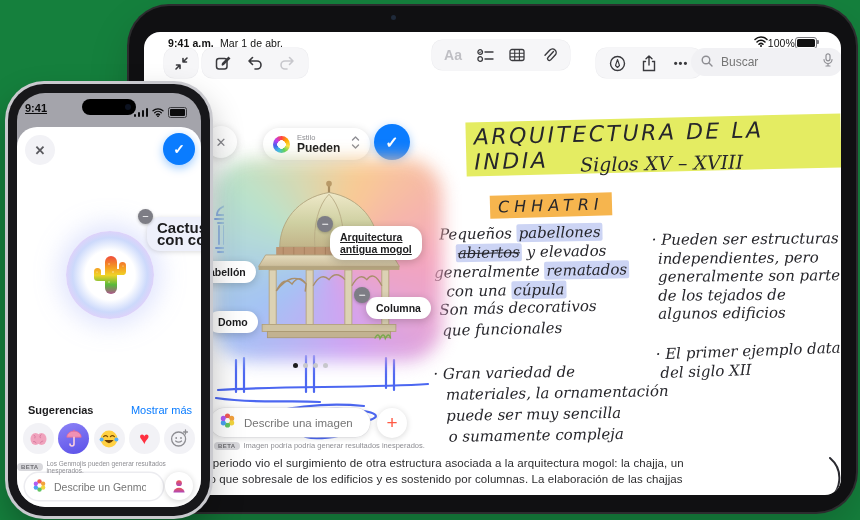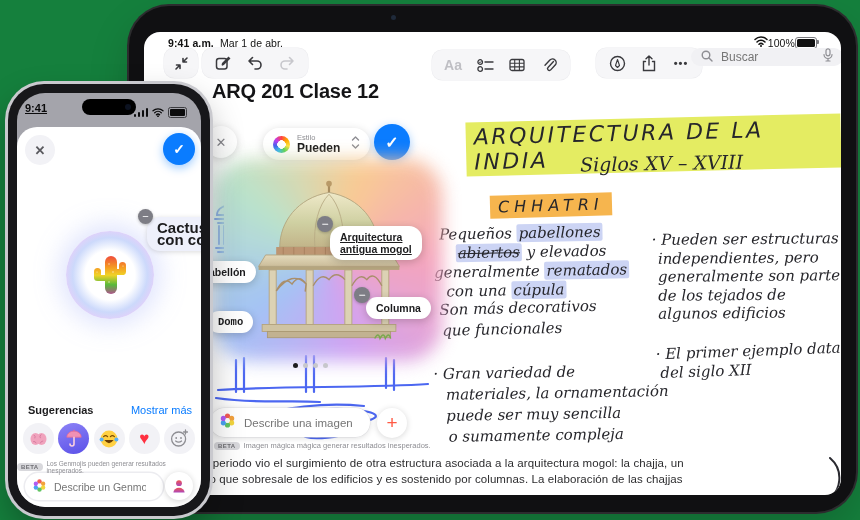--- a/index.html
+++ b/index.html
@@ -18,21 +18,21 @@
   .batt i{position:absolute;inset:1px;background:#111;border-radius:1.5px;}
   .batt:after{content:"";position:absolute;right:-3px;top:2.5px;width:2px;height:4px;background:#7b7b80;border-radius:0 1px 1px 0;}
 
   .tb-group{display:flex;align-items:center;gap:14px;height:30px;padding:0 12px;border-radius:10px;
             background:#f6f6f8;box-shadow:0 0 0 .5px #ececef;}
   .tb-ic{display:flex;align-items:center;justify-content:center;width:18px;height:18px;color:#3a3a3e;}
   .tb-ic.dim{color:#c7c7cc;}
   .tb-ic svg{display:block;}
   .aa{font-size:14px;font-weight:700;color:#bfbfc4;}
   .dots3{font-size:11px;letter-spacing:1px;color:#3a3a3e;font-weight:700;}
-  .searchpill{display:flex;align-items:center;gap:6px;height:18px;border-radius:15px;background:#f1f1f4;padding:0 10px;justify-content:center;}
+  .searchpill{display:flex;align-items:center;gap:6px;height:28px;border-radius:15px;background:#f1f1f4;padding:0 10px;justify-content:center;}
   .searchpill input{border:0;outline:0;background:transparent;font-size:12px;color:#6e6e73;width:86px;font-family:"Liberation Sans",sans-serif;}
 
   .note-title{font-size:20px;font-weight:700;color:#141416;letter-spacing:-.2px;}
 
   
   .circ-btn{display:flex;align-items:center;justify-content:center;border-radius:50%;background:#fff;
             box-shadow:0 2px 8px rgba(0,0,0,.16);color:#86868b;}
   .check-btn{background:#0a7cff;color:#fff;box-shadow:0 3px 10px rgba(10,124,255,.4);font-weight:700;}
   .style-pill{display:flex;align-items:center;gap:7px;background:#fff;border-radius:17px;box-shadow:0 2px 10px rgba(0,0,0,.16);padding:0 10px;height:32px;}
   .wheel{width:17px;height:17px;border-radius:50%;
@@ -152,21 +152,21 @@
             <svg width="16" height="14" viewBox="0 0 16 14">
               <path d="M5.5 1.5 L2 5 l3.5 3.5 M2 5 h8 a4 4 0 0 1 0 8 h-2" stroke="currentColor" stroke-width="1.6" fill="none" stroke-linecap="round" stroke-linejoin="round"></path>
             </svg>
           </span>
         <span class="tb-ic dim">
             <svg width="16" height="14" viewBox="0 0 16 14" style="transform:scaleX(-1)">
               <path d="M5.5 1.5 L2 5 l3.5 3.5 M2 5 h8 a4 4 0 0 1 0 8 h-2" stroke="currentColor" stroke-width="1.6" fill="none" stroke-linecap="round" stroke-linejoin="round"></path>
             </svg>
           </span>
       </div>
-      <div class="abs tb-group" style="left:288px;top:18px;justify-content:center;">
+      <div class="abs tb-group" style="left:288px;top:8px;justify-content:center;">
         <span class="tb-ic aa">Aa</span>
         <span class="tb-ic">
             <svg width="17" height="15" viewBox="0 0 17 15">
               <circle cx="3.2" cy="4" r="2.3" stroke="currentColor" stroke-width="1.3" fill="none"></circle>
               <path d="M2.2 4 l.8.8 1.4-1.6" stroke="currentColor" stroke-width="1" fill="none"></path>
               <line x1="8" y1="4" x2="16" y2="4" stroke="currentColor" stroke-width="1.4" stroke-linecap="round"></line>
               <circle cx="3.2" cy="11" r="2.3" stroke="currentColor" stroke-width="1.3" fill="none"></circle>
               <line x1="8" y1="11" x2="16" y2="11" stroke="currentColor" stroke-width="1.4" stroke-linecap="round"></line>
             </svg>
           </span>
@@ -205,21 +205,20 @@
               <circle cx="5" cy="5" r="3.8" stroke="#8e8e93" stroke-width="1.4" fill="none"></circle>
               <line x1="8" y1="8" x2="11" y2="11" stroke="#8e8e93" stroke-width="1.4" stroke-linecap="round"></line>
             </svg></span>
         <input placeholder="Buscar" style="">
         <span style="margin-left:auto;"><svg width="10" height="14" viewBox="0 0 10 14">
               <rect x="3" y="0.8" width="4" height="7" rx="2" stroke="#8e8e93" stroke-width="1.2" fill="none"></rect>
               <path d="M1 6.5 a4 4 0 0 0 8 0 M5 10.5 v2.5 M3 13 h4" stroke="#8e8e93" stroke-width="1.2" fill="none" stroke-linecap="round"></path>
             </svg></span>
       </div>
 
-      <div class="abs note-title" style="left:68px;top:48px;">ARQ 201 Clase 12</div>
 
       <div class="abs hw-caps" style="left:322px;top:86px;font-size:22px;letter-spacing:2.5px;">
         <span class="hl-y">ARQUITECTURA DE LA INDIA</span>
       </div>
       <div class="abs hw" style="left:436px;top:120px;font-size:19px;transform:rotate(-1deg);">Siglos XV – XVIII</div>
       <div class="abs hw-caps" style="left:346px;top:162px;font-size:16px;letter-spacing:5px;">
         <span class="hl-o">CHHATRI</span>
       </div>
 
       <div class="abs hw hw-block" style="left:286px;top:192px;font-size:15px;line-height:19px;transform:rotate(-1deg);">
@@ -341,21 +340,21 @@
       </div>
 
       <div class="minus-b" style="left:173px;top:184px;">
           <span>−</span>
         </div>
       <div class="tag" style="left:186px;top:194px;text-decoration:underline;">
         <span>Arquitectura</span><br>
         <span>antigua mogol</span>
       </div>
       <div class="tag" style="left:48px;top:229px;"><span>Pabellón</span></div>
-      <div class="tag" style="left:64px;top:279px;font-family:Liberation Mono, monospace;"><span>Domo</span></div>
+      <div class="tag" style="left:64px;top:279px;"><span>Domo</span></div>
       <div class="minus-b" style="left:210px;top:255px;">
           <span>−</span>
         </div>
       <div class="tag" style="left:222px;top:265px;"><span>Columna</span></div>
 
       <div class="abs pager" style="left:149px;top:331px;">
         <b class="on"></b>
         <b></b>
         <b></b>
         <b></b>
@@ -373,21 +372,21 @@
                 <circle cx="7.5" cy="7.5" r="2.4" fill="#fff"></circle>
               </g>
             </svg></span>
         <input placeholder="Describe una imagen" style="">
       </div>
       <div class="abs plus-btn" style="left:233px;top:376px;width:30px;height:30px;">
           <span>+</span>
         </div>
       <div class="abs beta-line" style="left:70px;top:409px;">
         <span class="beta-pill">BETA</span>
-        <span>Imagen mágica mágica generar resultados inesperados.</span>
+        <span>Imagen podría podría generar resultados inesperados.</span>
       </div>
 
       <div class="abs para" style="left:59px;top:424px;width:650px;">
         <div>e periodo vio el surgimiento de otra estructura asociada a la arquitectura mogol: la chajja, un</div>
         <div>do que sobresale de los edificios y es sostenido por columnas. La elaboración de las chajjas</div>
       </div>
     </div>
   </div>
 
   <div class="abs iphone">

